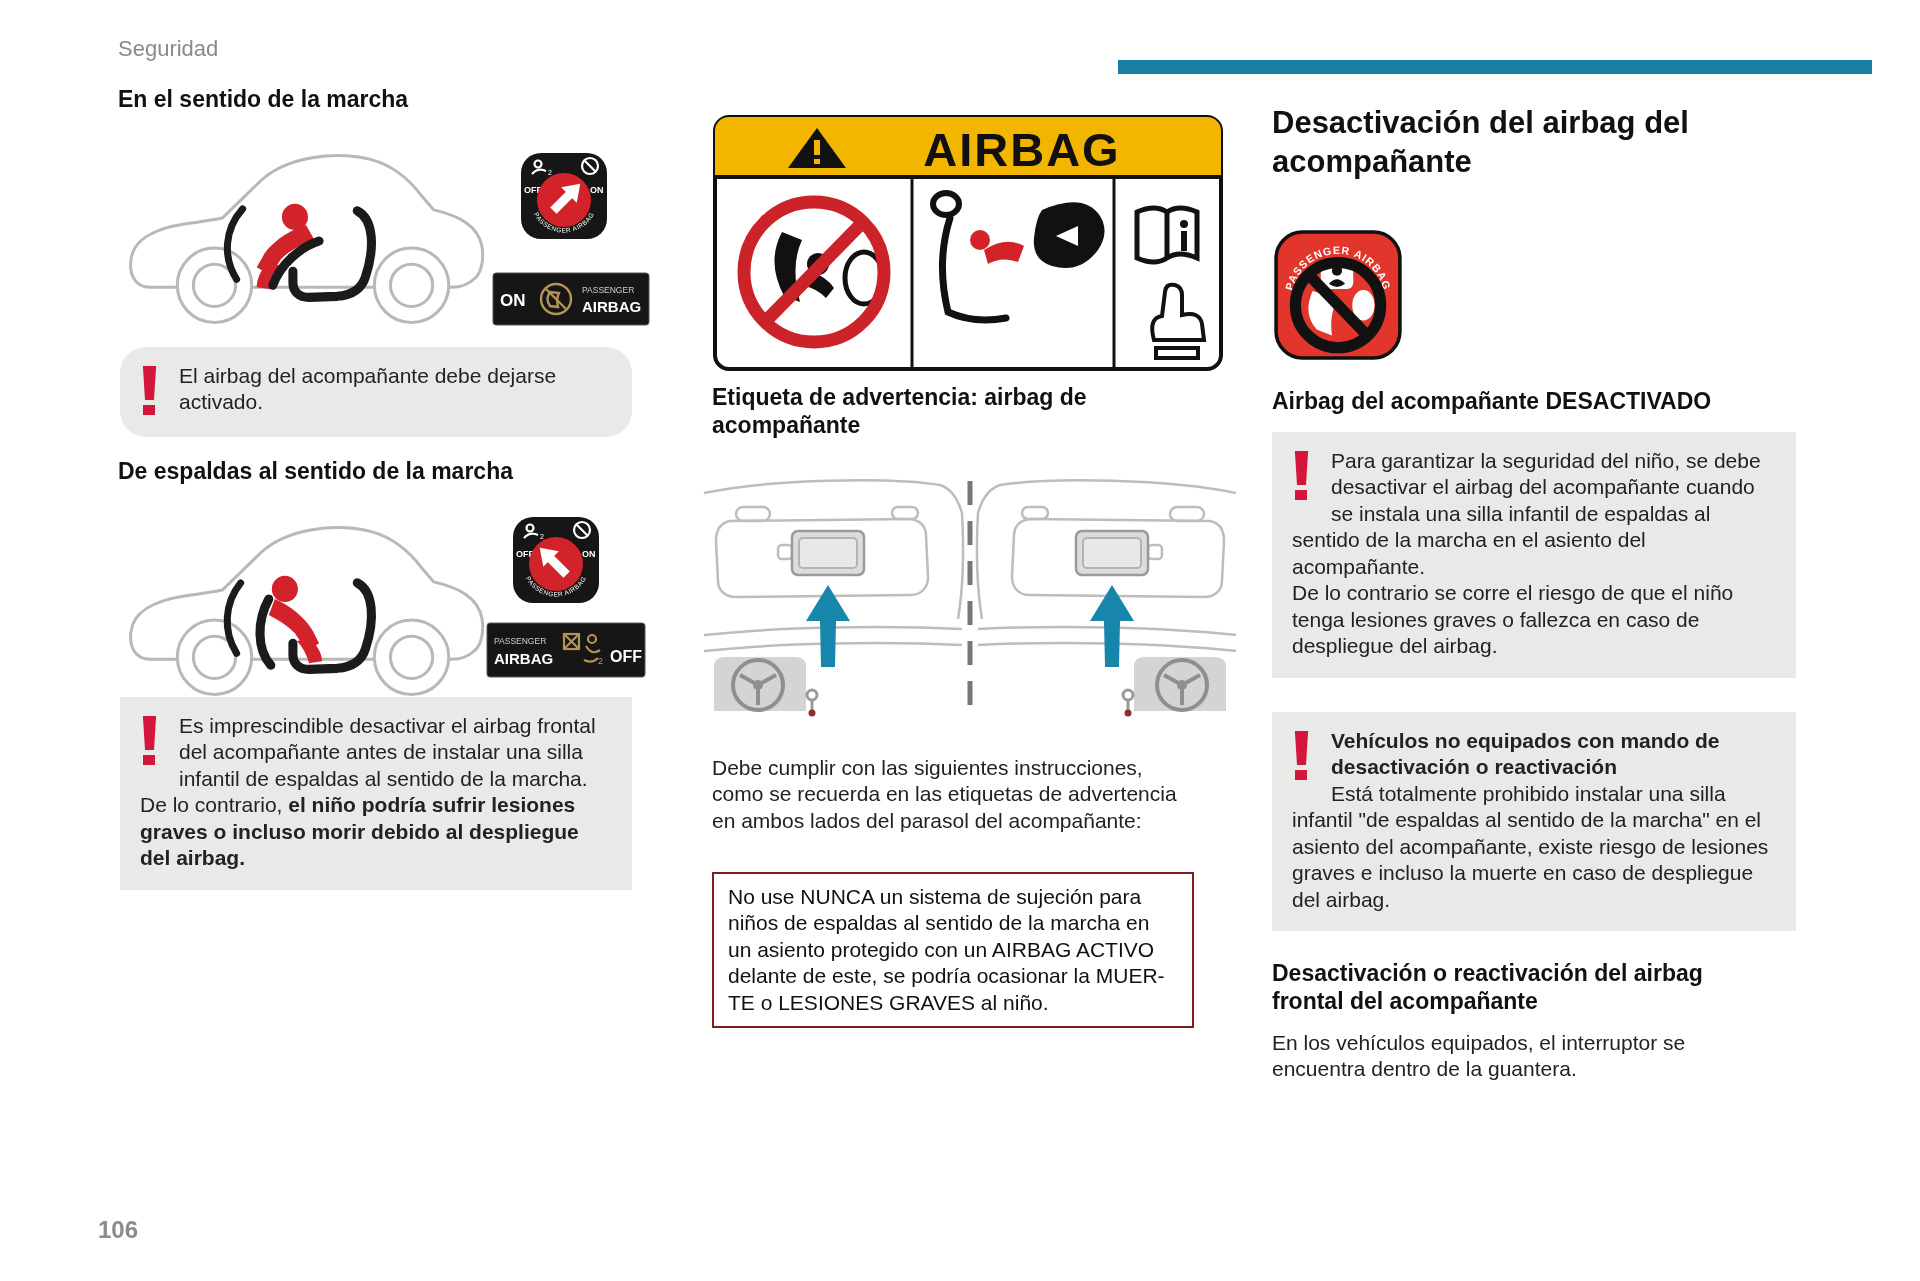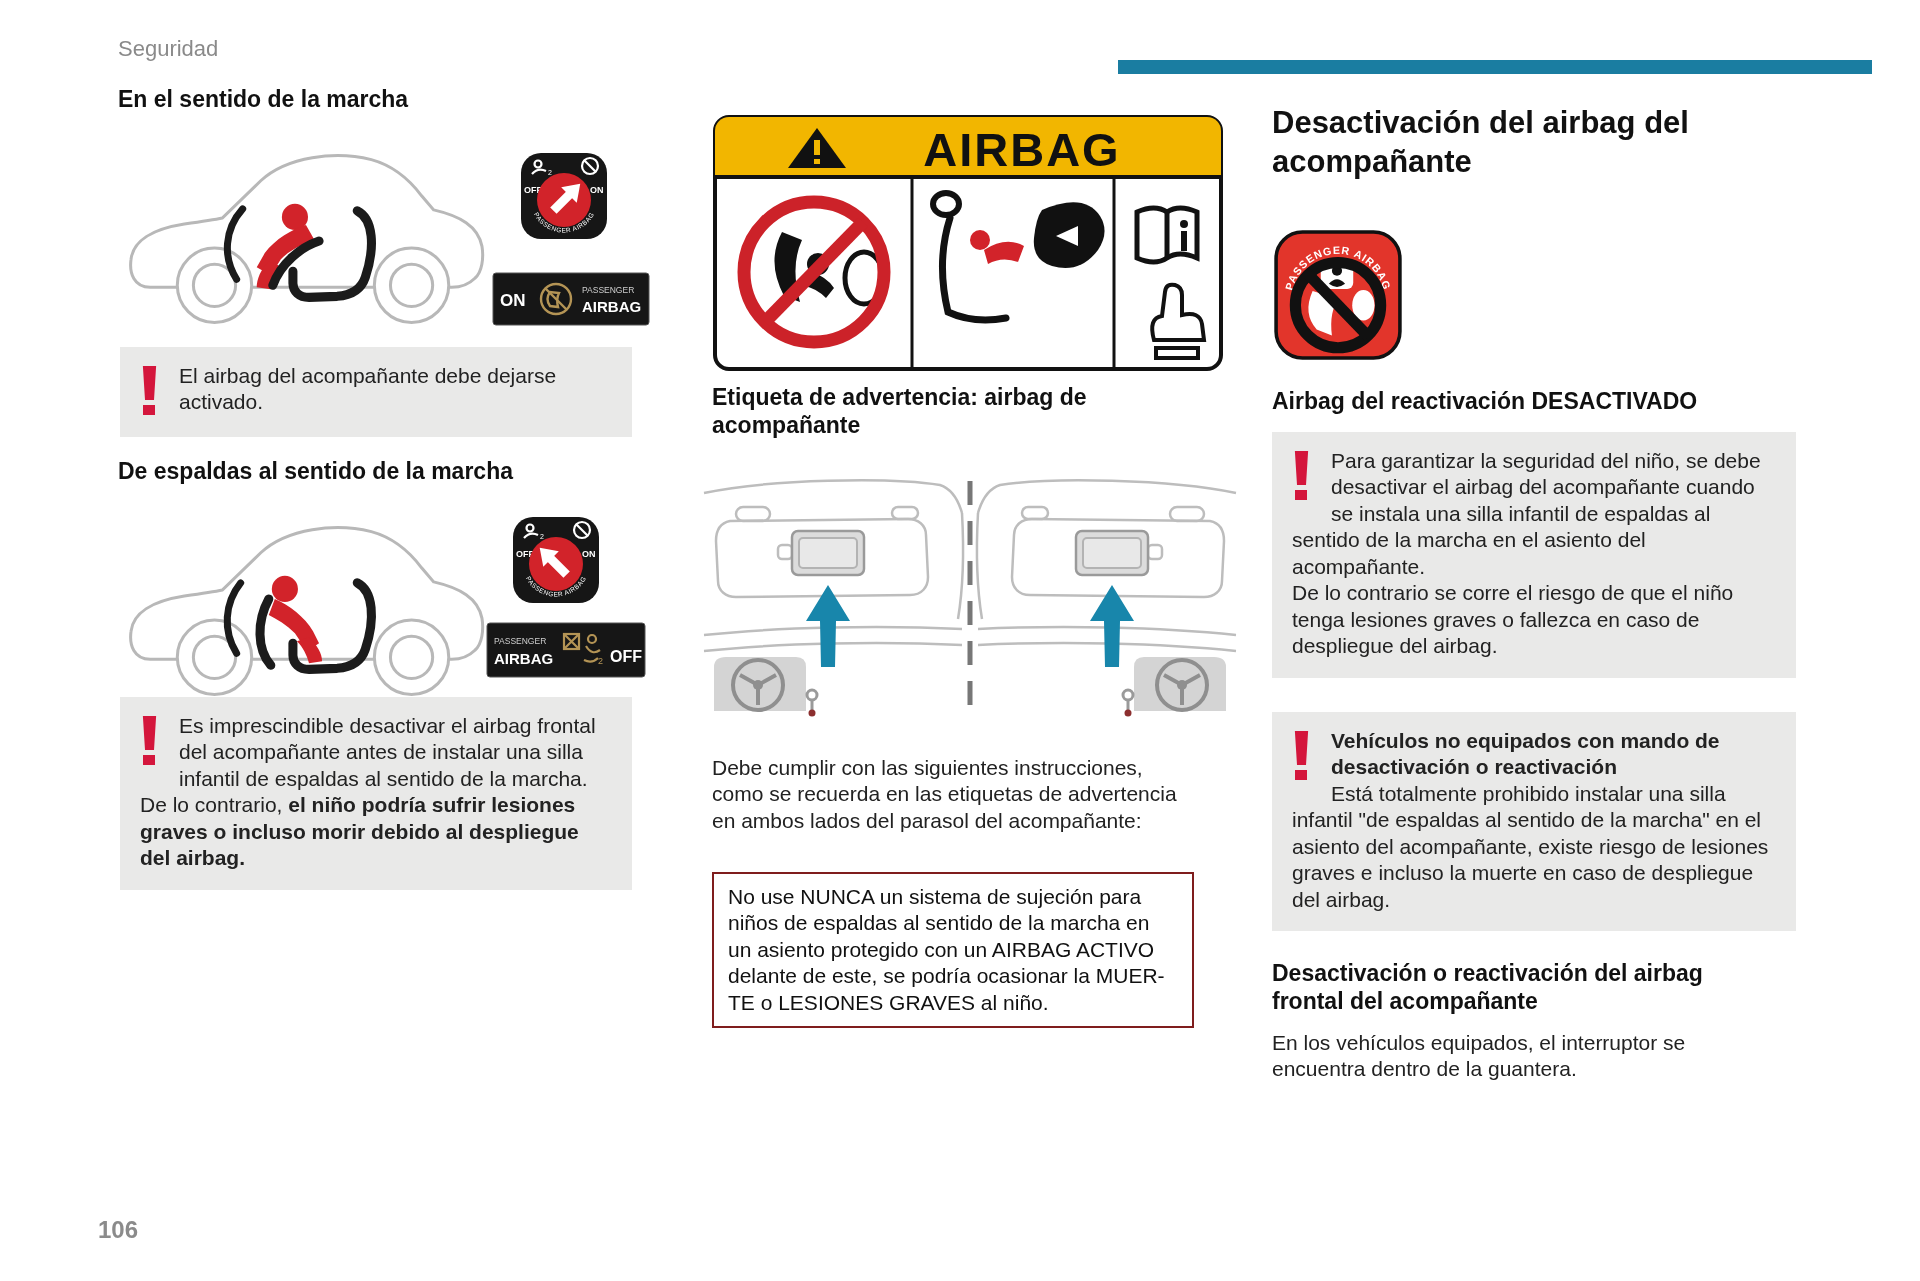--- a/index.html
+++ b/index.html
@@ -78,21 +78,21 @@
     <text x="8" y="34" font-size="17" font-weight="bold" fill="#fff">ON</text>
     <g stroke="#b49455" fill="none" stroke-width="2.4">
       <circle cx="64" cy="27" r="15"></circle>
       <path d="M58,20 q-5,7 0,14 l8,1 q-2,-8 1,-14 z"></path>
       <path d="M53,16 L75,38"></path>
     </g>
     <text x="90" y="21" font-size="8.5" fill="#cfcfcf">PASSENGER</text>
     <text x="90" y="40" font-size="15" font-weight="bold" fill="#fff">AIRBAG</text>
   </svg>
 
-  <div class="abs warnbox" style="left:120px;top:347px;width:472px;">
+  <div class="abs warnbox" style="left:120px;top:347px;width:472px;border-radius:26px;">
     <span class="excl">
         <span class="bar" style="display:block"></span>
         <span class="dot" style="display:block"></span>
       </span>
     <p>El airbag del acompañante debe dejarse activado.</p>
   </div>
 
   <div class="abs h3" style="left:118px;top:458px;">De espaldas al sentido de la marcha</div>
 
   <svg class="abs" style="left:122px;top:496px;" width="372" height="212" viewBox="0 0 370 210">
@@ -244,21 +244,21 @@
     </text>
     <rect x="48" y="32" width="32" height="28" rx="6" fill="#fff"></rect>
     <circle cx="64" cy="42" r="5" fill="#111"></circle>
     <path d="M56,55 q8,-9 16,0 q-8,6 -16,0 z" fill="#111"></path>
     <path d="M40,62 q-10,22 4,38 l15,6 q-3,-24 7,-36 z" fill="#fff"></path>
     <ellipse cx="90" cy="76" rx="11" ry="15" fill="#fff"></ellipse>
     <circle cx="65" cy="76" r="42" fill="none" stroke="#111" stroke-width="11"></circle>
     <line x1="36" y1="46" x2="95" y2="107" stroke="#111" stroke-width="11"></line>
   </svg>
 
-  <div class="abs h3" style="left:1272px;top:388px;">Airbag del reactivación DESACTIVADO</div>
+  <div class="abs h3" style="left:1272px;top:388px;">Airbag del acompañante DESACTIVADO</div>
 
   <div class="abs warnbox" style="left:1272px;top:432px;width:484px;">
     <span class="excl">
         <span class="bar" style="display:block"></span>
         <span class="dot" style="display:block"></span>
       </span>
     <p>Para garantizar la seguridad del niño, se debe desactivar el airbag del acompañante cuando se instala una silla infantil de espaldas al sentido de la marcha en el asiento del acompañante.</p>
     <p>De lo contrario se corre el riesgo de que el niño tenga lesiones graves o fallezca en caso de despliegue del airbag.</p>
   </div>
 

